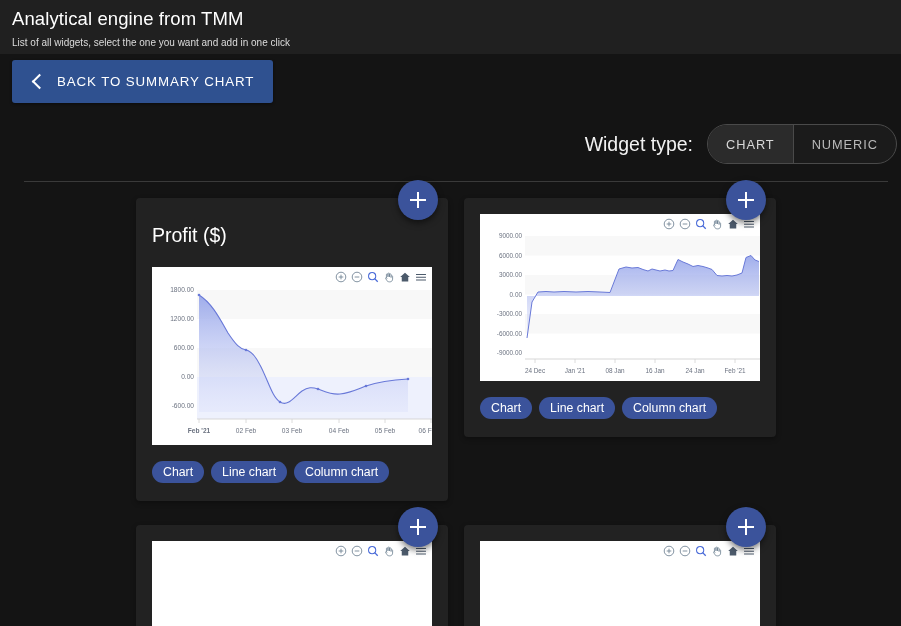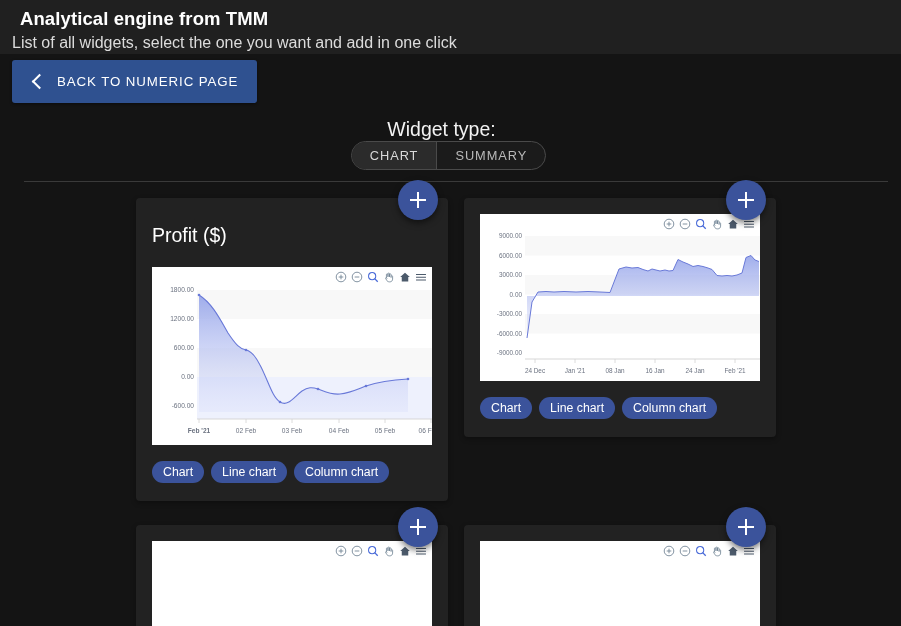--- a/index.html
+++ b/index.html
@@ -15,28 +15,28 @@
   
   .app-header {
     position: absolute; left: 0; top: 0;
     width: 901px; height: 54px;
     background: #202020;
     padding: 4px 0 0 12px;
   }
   .app-title {
     color: #ffffff;
     font-size: 18.5px;
-    font-weight: 700;
+    font-weight: 400;
     line-height: 24px;
-    margin: 3px 0 0 8px;
+    margin: 3px 0 0 0;
     letter-spacing: .1px;
   }
   .app-subtitle {
     color: #dcdcdc;
-    font-size: 16px;
+    font-size: 10px;
     font-weight: 400;
     line-height: 16px;
     margin: 4px 0 0 0;
   }
 
   
   .back-btn {
     position: absolute; left: 12px; top: 60px;
     height: 43px;
     display: flex; align-items: center;
@@ -60,21 +60,21 @@
   }
   .back-label {
     color: #ffffff; font-size: 13.3px; font-weight: 500;
     letter-spacing: .9px; white-space: nowrap;
   }
 
   
   .type-row {
     position: absolute; left: 0; top: 118px;
     width: 897px; height: 52px;
-    display: flex; align-items: center; justify-content: flex-end; flex-direction: column;
+    display: flex; align-items: center; justify-content: flex-end;
   }
   .type-label {
     color: #f2f2f2; font-size: 19.5px; font-weight: 400;
     margin-right: 14px;
   }
   .toggle-group {
     display: flex; align-items: stretch;
     height: 40px;
     border: 1px solid #4a4a4a;
     border-radius: 20px;
@@ -188,28 +188,28 @@
 </head>
 <body>
 
 <div class="app-header">
   <div class="app-title">Analytical engine from TMM</div>
   <div class="app-subtitle">List of all widgets, select the one you want and add in one click</div>
 </div>
 
 <button class="back-btn">
   <span class="chev"></span>
-  <span class="back-label">BACK TO NUMERIC PAGE</span>
+  <span class="back-label">BACK TO SUMMARY CHART</span>
 </button>
 
 <div class="type-row">
   <span class="type-label">Widget type:</span>
   <div class="toggle-group">
     <button class="toggle-btn selected">CHART</button>
-    <button class="toggle-btn">SUMMARY</button>
+    <button class="toggle-btn">NUMERIC</button>
   </div>
 </div>
 
 <div class="divider"></div>
 
 <div class="grid">
 
   <div class="card-wrap">
     <button class="fab">
       <span class="plus"></span>

